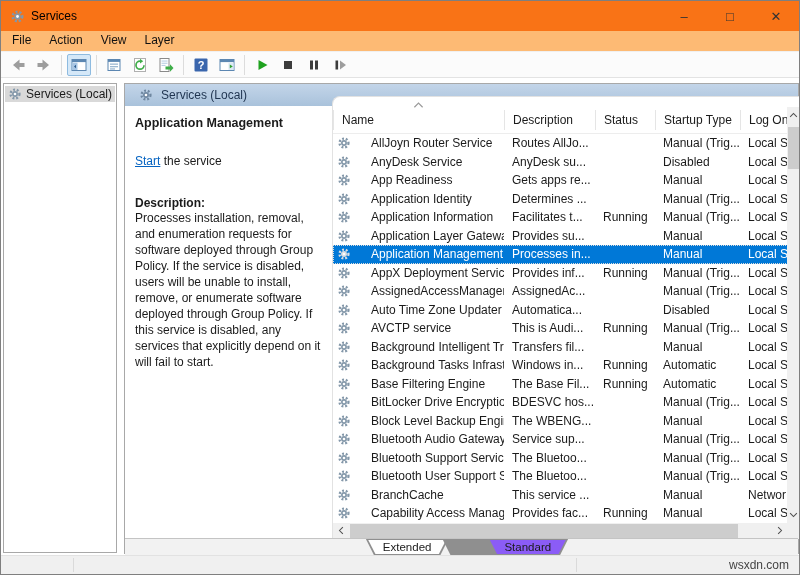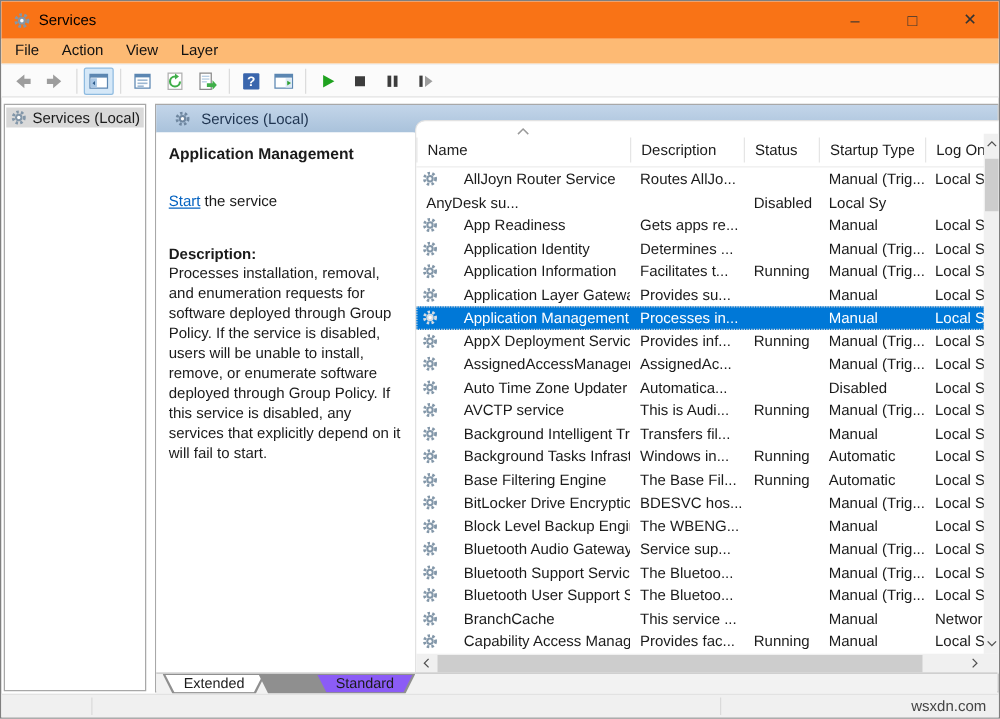--- a/index.html
+++ b/index.html
@@ -56,21 +56,21 @@
   
   .vscroll{position:absolute;right:0;top:10px;width:13px;height:415.5px;background:#f0f0f0;}
   .vscroll .arrow{position:absolute;left:0;width:13px;height:16px;display:flex;align-items:center;justify-content:center;}
   .vscroll .thumb{position:absolute;left:1px;top:20px;width:11px;height:42px;background:#cdcdcd;}
   .hscroll{position:absolute;left:0;top:425.5px;width:455px;height:16.5px;background:#f0f0f0;}
   .hscroll .arrow{position:absolute;top:0;width:16px;height:16.5px;display:flex;align-items:center;justify-content:center;}
   .hscroll .thumb{position:absolute;left:17px;top:1px;width:388px;height:14.5px;background:#cdcdcd;}
   .scroll-corner{position:absolute;right:0;top:425.5px;width:13px;height:16.5px;background:#f0f0f0;}
 
   
-  .tabs-strip{position:absolute;left:0;top:454px;width:100%;height:17px;background:#f2f2f2;border-top:1px solid #c4c4c4;display:flex;padding-left:5px;}
+  .tabs-strip{position:absolute;left:0;top:454px;width:100%;height:17px;background:#f2f2f2;border-top:1px solid #c4c4c4;display:flex;padding-left:5px;justify-content:center;}
   .tab{height:16px;padding:1px;clip-path:polygon(0 0,100% 0,calc(100% - 8px) 100%,8px 100%);background:#8f8f8f;margin-right:-6px;}
   .tab-inner{height:100%;clip-path:polygon(1.4px 0,calc(100% - 1.4px) 0,calc(100% - 8.6px) 100%,8.6px 100%);background:#fff;padding:0 16px;display:flex;align-items:center;font-size:11.5px;}
   .tab.inactive .tab-inner{background:#8b5cf6;margin-left:45px;}
 
   
   .statusbar{position:absolute;left:0;top:554px;width:100%;height:19px;background:#f0f0f0;border-top:1px solid #e2e2e2;}
   .status-div{position:absolute;top:2px;bottom:2px;width:1px;background:#dadada;}
   .watermark{position:absolute;right:10px;top:2px;color:#444;font-size:12px;}
 </style>
 </head>
@@ -238,20 +238,26 @@
                 <use href="#gear-shape"></use>
               </svg>
               <span>AllJoyn Router Service</span>
             </div>
     <div class="cell">Routes AllJo...</div>
     <div class="cell"></div>
     <div class="cell">Manual (Trig...</div>
     <div class="cell">Local Se</div>
   </div>
           <div class="lv-row">
+    <div class="cell c-name">
+              <svg class="gear" width="14" height="14" viewBox="0 0 16 16">
+                <use href="#gear-shape"></use>
+              </svg>
+              <span>AnyDesk Service</span>
+            </div>
     <div class="cell">AnyDesk su...</div>
     <div class="cell"></div>
     <div class="cell">Disabled</div>
     <div class="cell">Local Sy</div>
   </div>
           <div class="lv-row">
     <div class="cell c-name">
               <svg class="gear" width="14" height="14" viewBox="0 0 16 16">
                 <use href="#gear-shape"></use>
               </svg>

